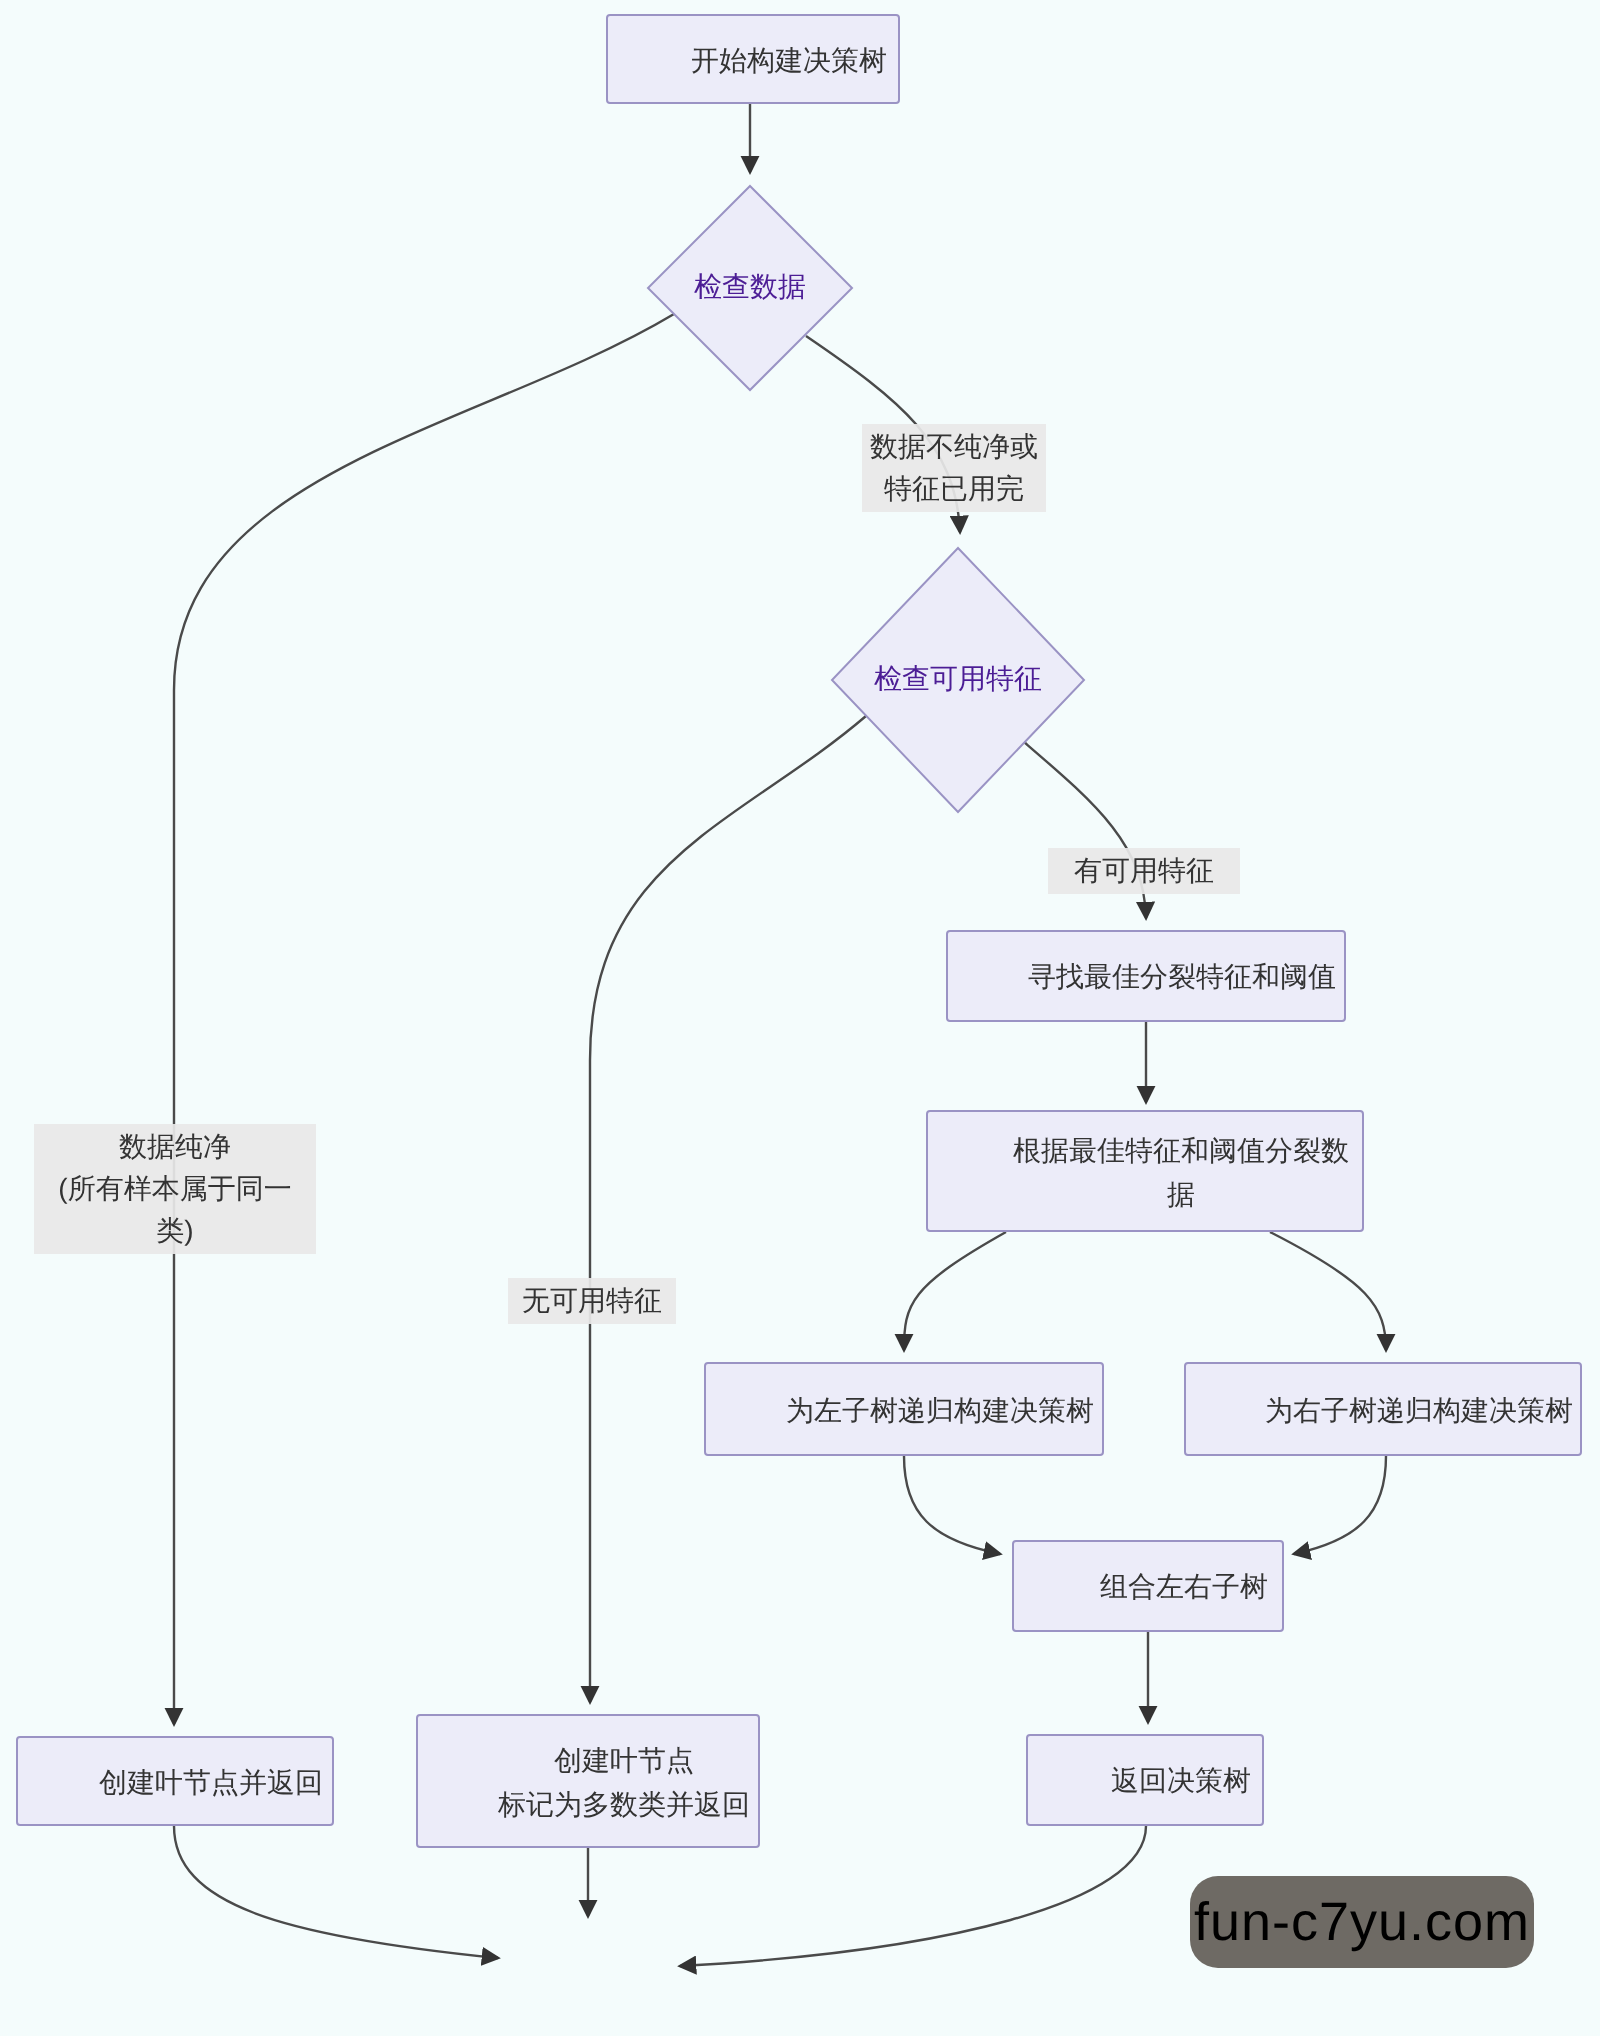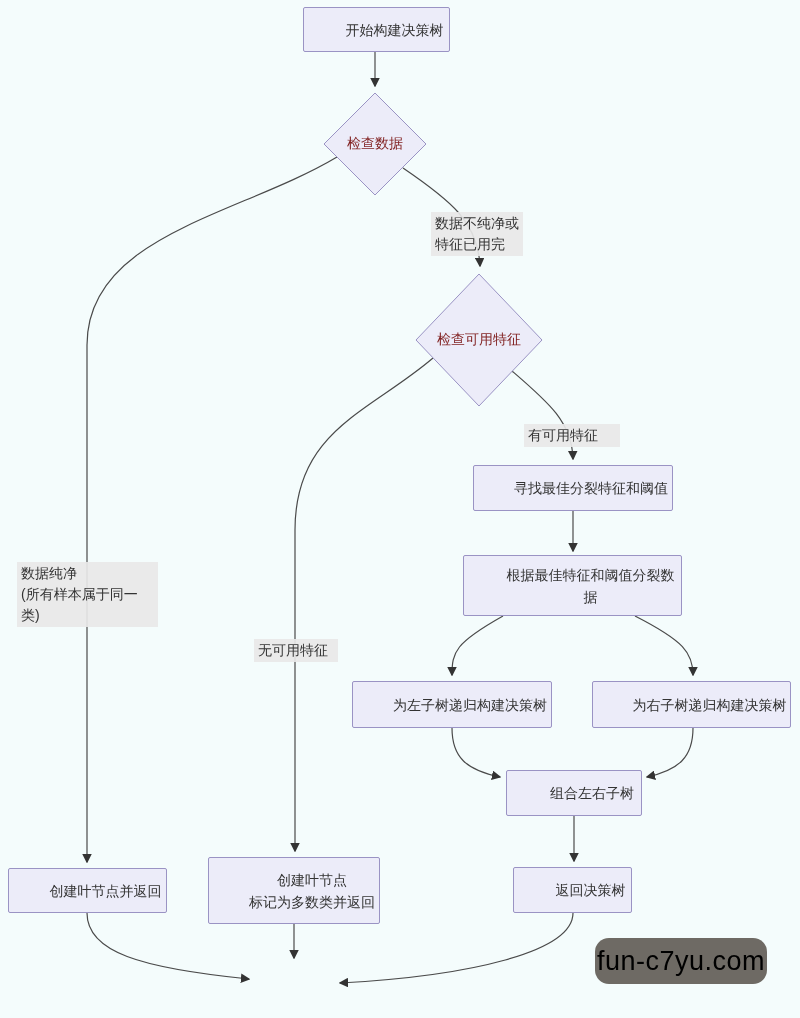--- a/index.html
+++ b/index.html
@@ -16,27 +16,27 @@
   .diamond { fill:#ececf9; stroke:#9a93c4; stroke-width:1; }
   .node {
     position:absolute; box-sizing:border-box;
     background:#ececf9; border:1px solid #9a93c4; border-radius:2px;
     color:#333; font-size:14px; line-height:22px;
     display:flex; align-items:center; justify-content:center;
     text-align:center; white-space:pre-line;padding-left:36px;
   }
   .diamond-label {
     position:absolute; transform:translate(-50%,-50%);
-    color:#7f1d1d; font-size:14px; white-space:nowrap;
+    color:#4c1d95; font-size:14px; white-space:nowrap;
   }
   .edge-label {
     position:absolute; box-sizing:border-box;
     background:rgba(232,232,232,0.92);
     color:#333; font-size:14px; line-height:21px;
-    text-align:left; white-space:pre-line; padding:1px 4px;
+    text-align:center; white-space:pre-line; padding:1px 4px;
   }
   .watermark {
     position:absolute; left:595px; top:938px; width:172px; height:46px;
     background:#6e6a64; color:#000000; border-radius:14px;
     display:flex; align-items:center; justify-content:center;
     font-size:27px; letter-spacing:0.5px;
   }
 </style>
 </head>
 <body>

